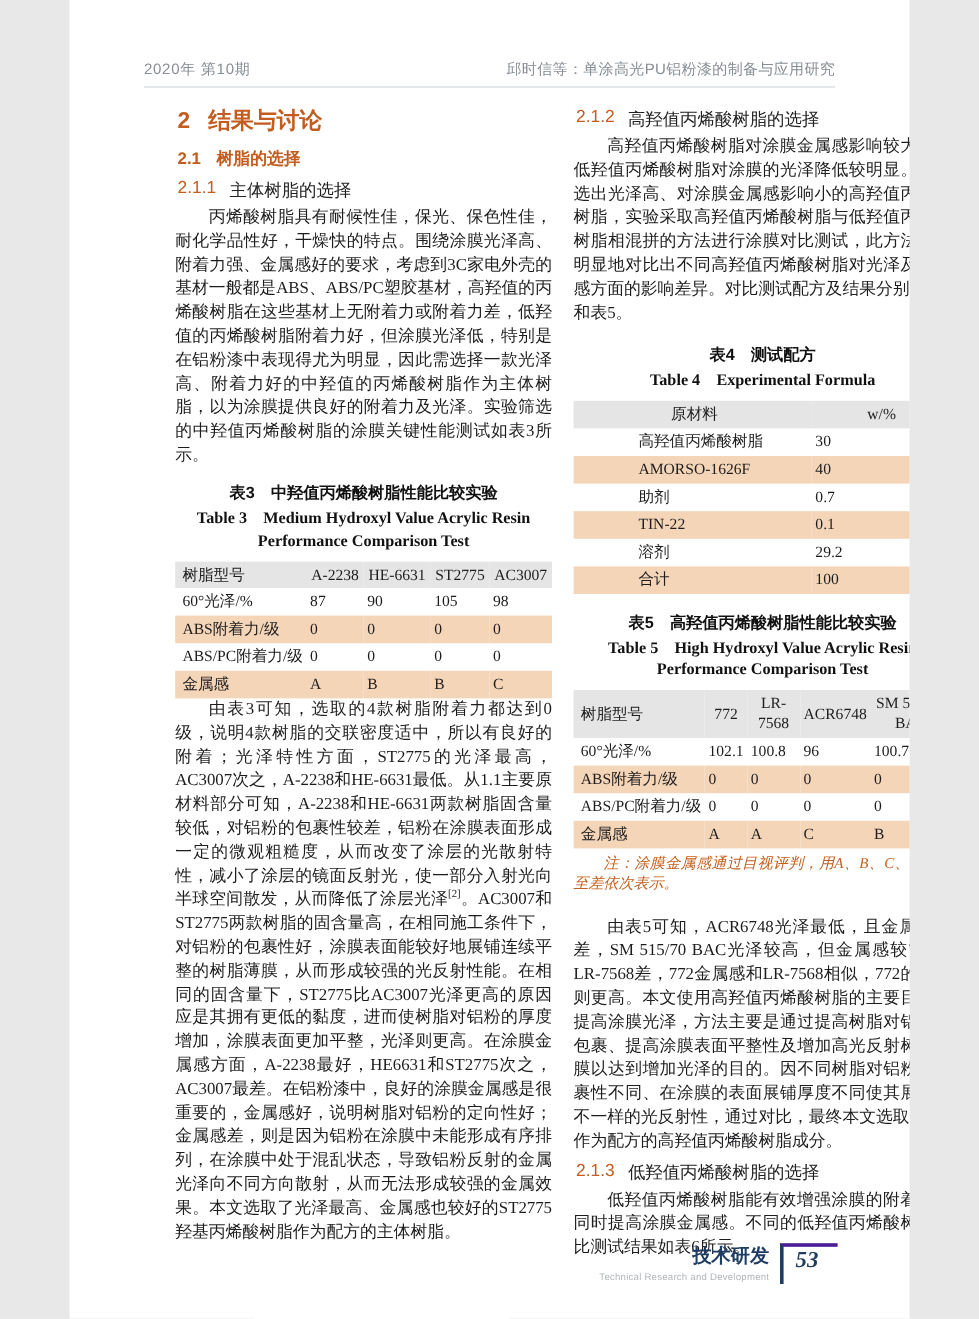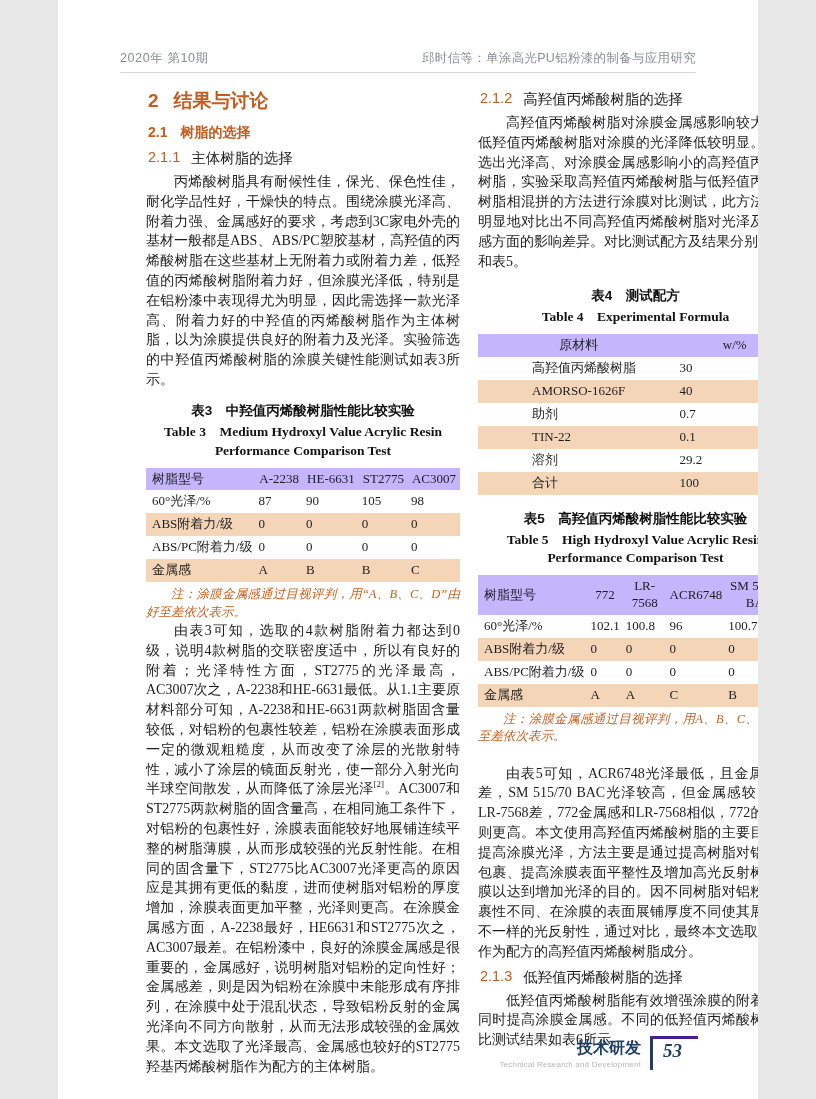--- a/index.html
+++ b/index.html
@@ -38,21 +38,21 @@
 
   
   .cap-zh { text-align:center; font-family:"Liberation Sans","DejaVu Sans",sans-serif;
             font-weight:700; font-size:13.5px; color:#111; margin:12px 0 3px; }
   .cap-en { text-align:center; font-weight:700; font-size:13.5px; color:#111;
             line-height:1.4; margin:0 0 7px; }
 
   
   table { width:100%; border-collapse:collapse; font-size:13px; table-layout:auto; }
   th, td { padding:3px 3px; font-weight:400; line-height:1.3; vertical-align:middle; }
-  thead th { background:#c4b5fd; text-align:center; }
+  thead th { background:#e5e5e5; text-align:center; }
   thead th:first-child { text-align:left; padding-left:6px; }
   tbody td { text-align:left; }
   tbody td:first-child { text-align:left; padding-left:6px; white-space:nowrap; }
   tbody tr:nth-child(even) td { background:#f4d5b7; }
   .perf-table thead th:first-child { width:31%; }
   .formula-table thead th { text-align:center; }
   .formula-table thead th:first-child { text-align:center; }
   .formula-table td:last-child, .formula-table th:last-child { width:37%; }
   .formula-table tbody td:first-child { padding-left:54px; }
 
@@ -138,21 +138,20 @@
           </tr>
           <tr>
             <td>金属感</td>
             <td>A</td>
             <td>B</td>
             <td>B</td>
             <td>C</td>
           </tr>
         </tbody>
       </table>
-    <p class="tbl-note">注：涂膜金属感通过目视评判，用“A、B、C、D”由好至差依次表示。</p>
 
     <p class="body mt-para"><span>由表3可知，选取的4款树脂附着力都达到0级，说明4款树脂的交联密度适中，所以有良好的附着；光泽特性方面，ST2775的光泽最高，AC3007次之，A-2238和HE-6631最低。从1.1主要原材料部分可知，A-2238和HE-6631两款树脂固含量较低，对铝粉的包裹性较差，铝粉在涂膜表面形成一定的微观粗糙度，从而改变了涂层的光散射特性，减小了涂层的镜面反射光，使一部分入射光向半球空间散发，从而降低了涂层光泽</span><sup>[2]</sup><span>。AC3007和ST2775两款树脂的固含量高，在相同施工条件下，对铝粉的包裹性好，涂膜表面能较好地展铺连续平整的树脂薄膜，从而形成较强的光反射性能。在相同的固含量下，ST2775比AC3007光泽更高的原因应是其拥有更低的黏度，进而使树脂对铝粉的厚度增加，涂膜表面更加平整，光泽则更高。在涂膜金属感方面，A-2238最好，HE6631和ST2775次之，AC3007最差。在铝粉漆中，良好的涂膜金属感是很重要的，金属感好，说明树脂对铝粉的定向性好；金属感差，则是因为铝粉在涂膜中未能形成有序排列，在涂膜中处于混乱状态，导致铝粉反射的金属光泽向不同方向散射，从而无法形成较强的金属效果。本文选取了光泽最高、金属感也较好的ST2775羟基丙烯酸树脂作为配方的主体树脂。</span></p>
   </div>
 
   <div class="col-right">
 
     <div class="h-sub3" style="margin-top:2px;">
       <span class="num">2.1.2</span>
       <span class="ttl">高羟值丙烯酸树脂的选择</span>
     </div>

